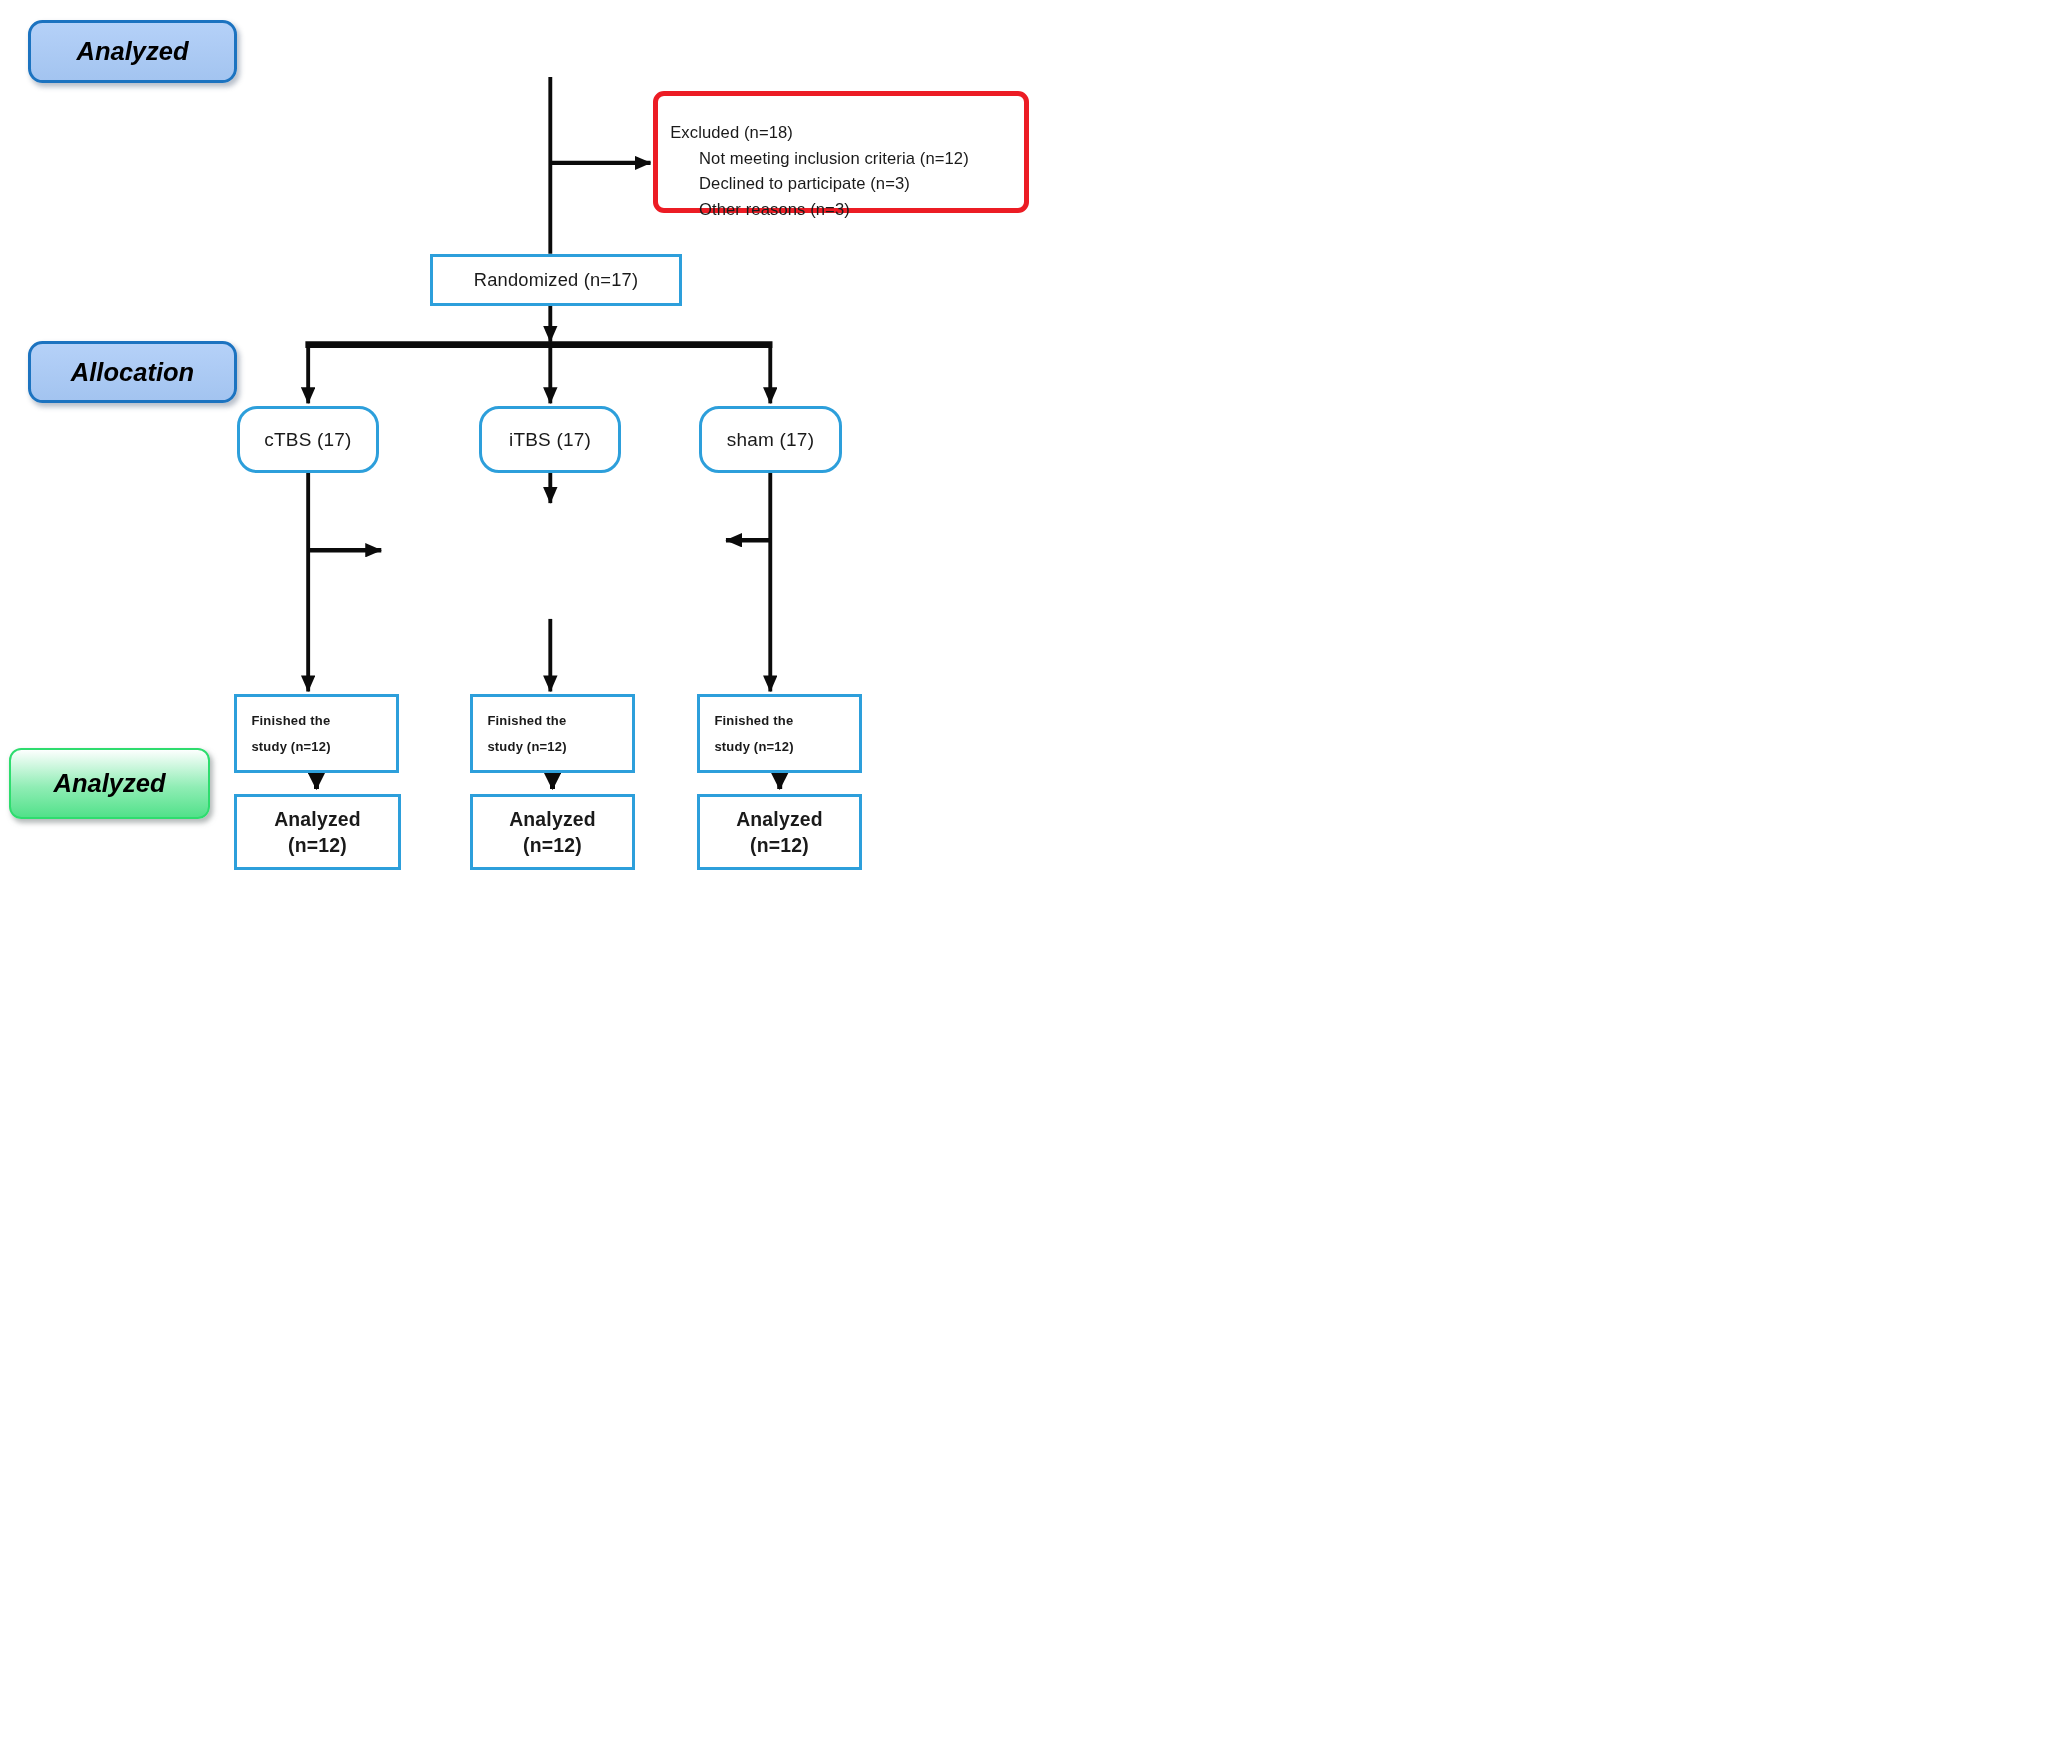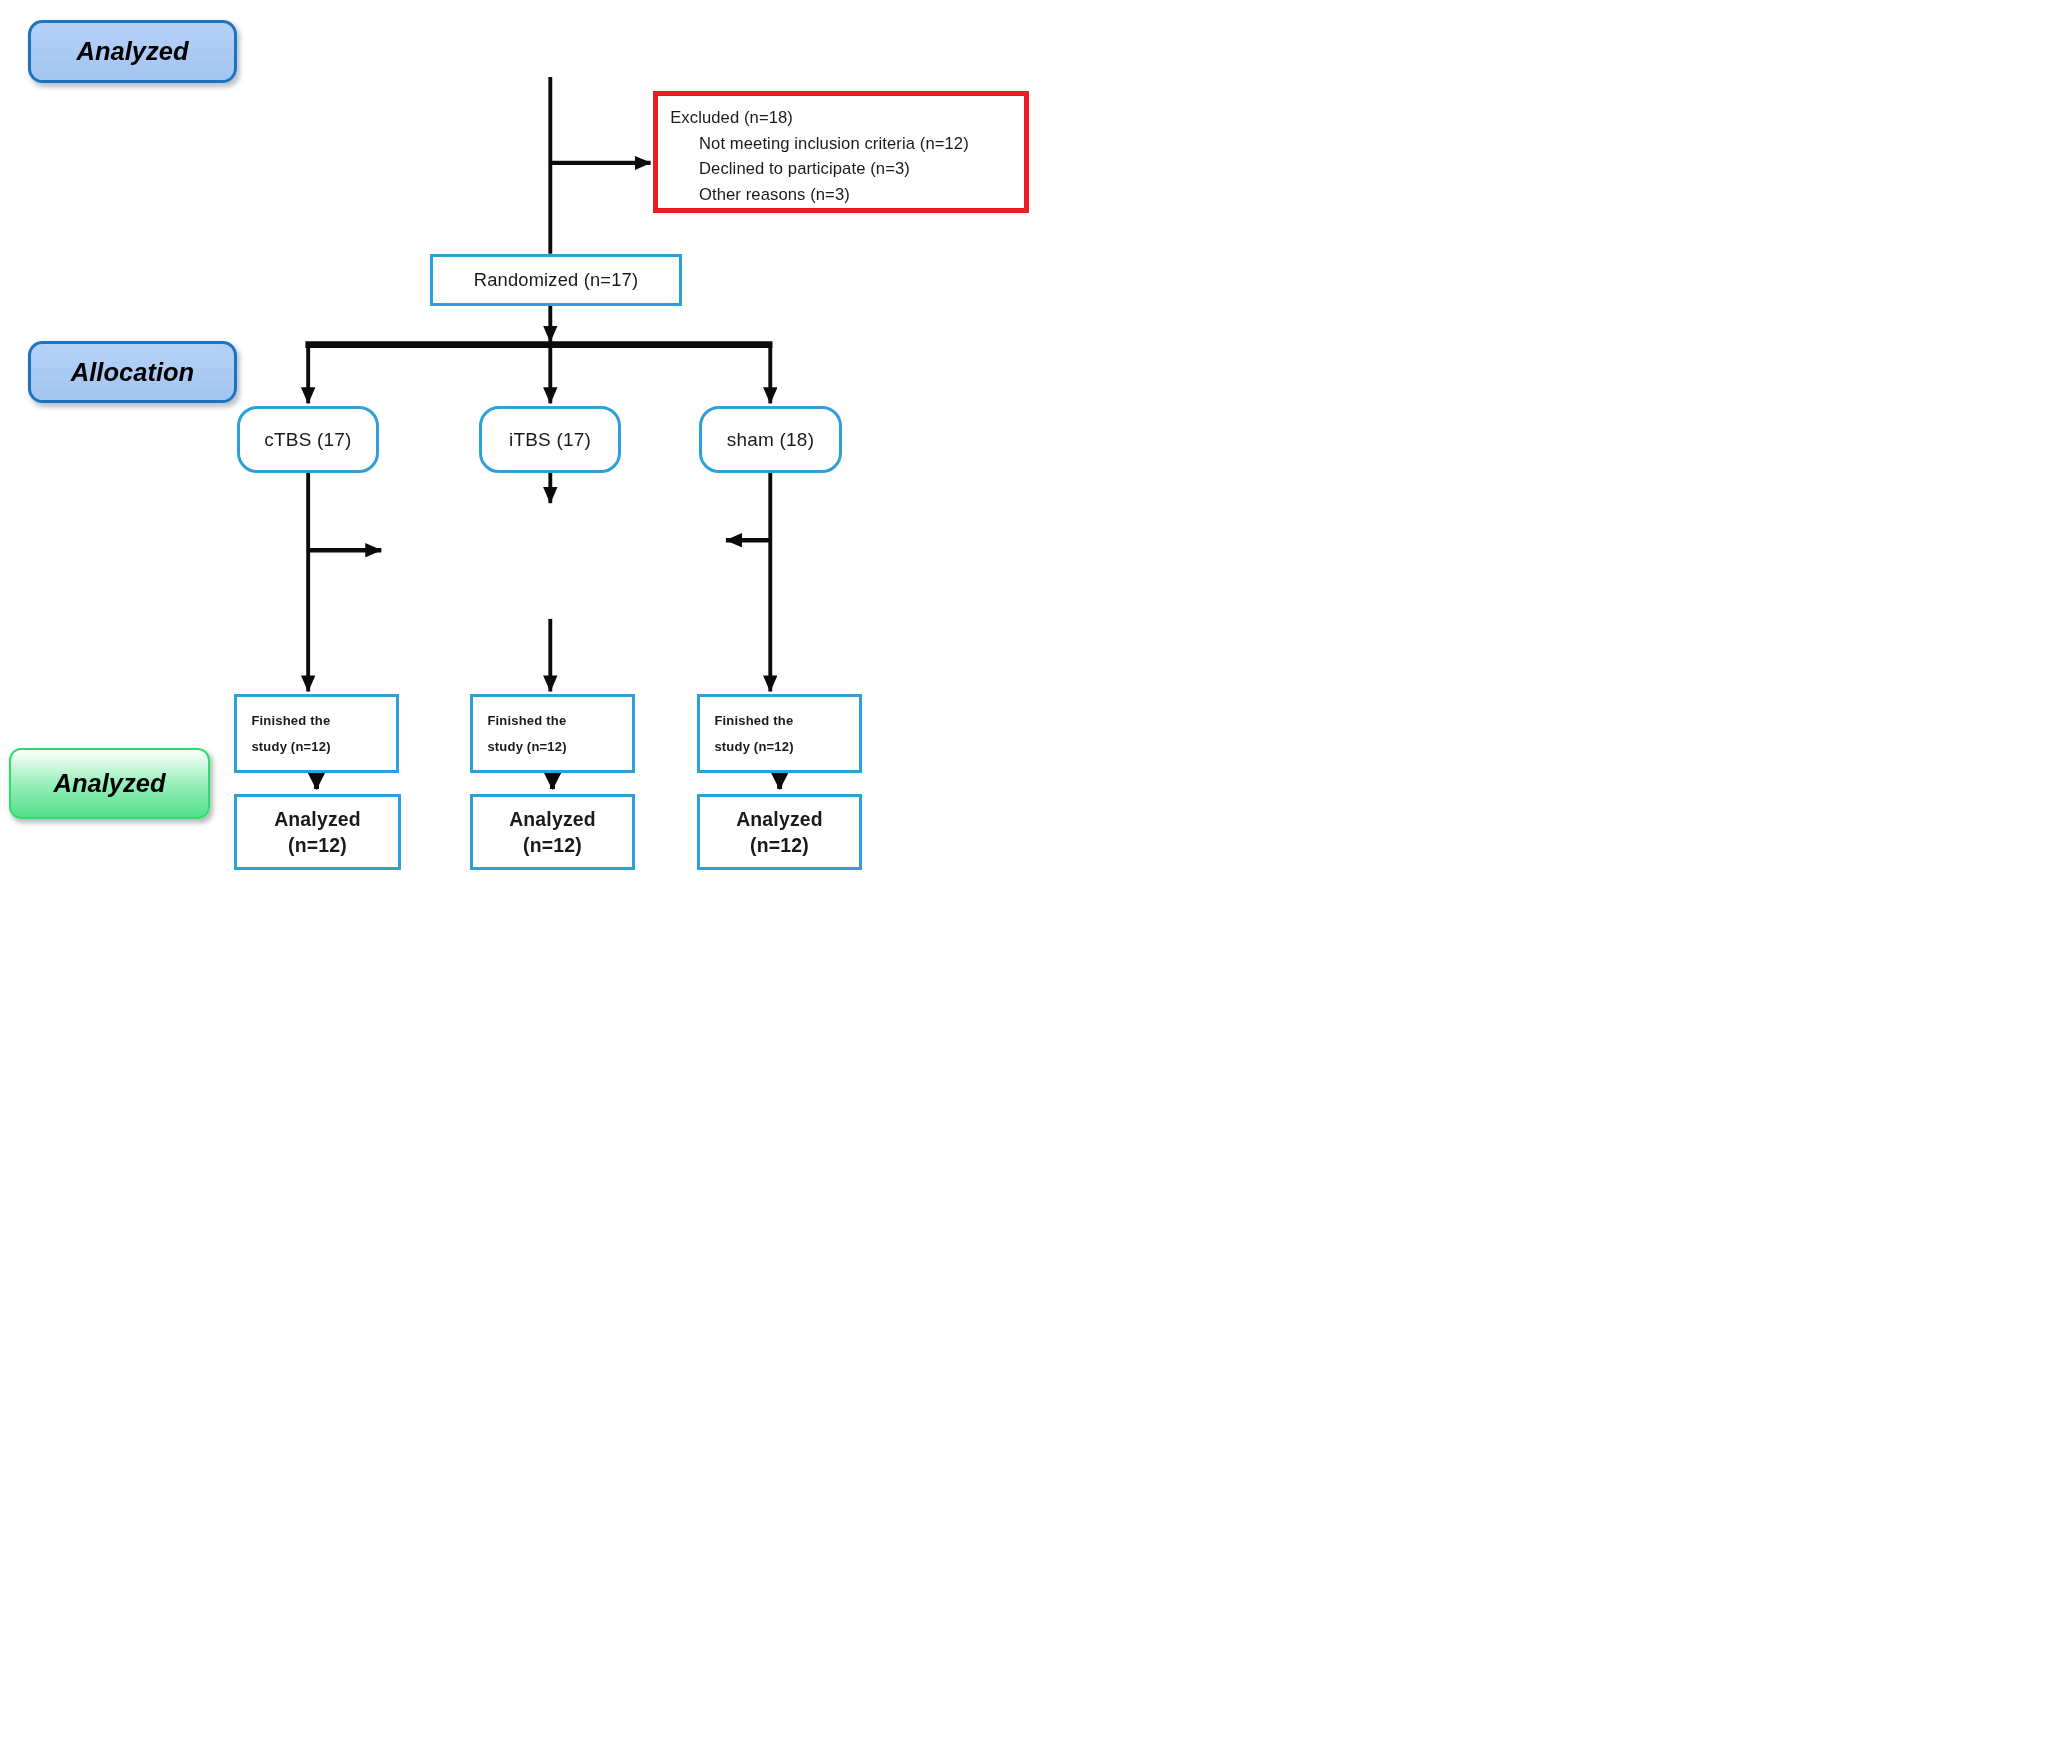--- a/index.html
+++ b/index.html
@@ -118,41 +118,41 @@
     <span>Analyzed</span>
   </div>
   <div class="stage" style="left:28px;top:341px;width:209px;height:62px;">
     <span>Allocation</span>
   </div>
   <div class="stage green" style="left:9px;top:748px;width:201px;height:71px;">
     <span>Analyzed</span>
   </div>
 
 
-  <div class="node red" style="left:653px;top:91px;width:376px;height:122px;padding-top:9px;">
+  <div class="node red" style="left:653px;top:91px;width:376px;height:122px;padding-top:24px;border-radius:11px;">
     <div class="listbox">
       <div class="title">Excluded (n=18)</div>
       <div class="item">Not meeting inclusion criteria (n=12)</div>
       <div class="item">Declined to participate (n=3)</div>
       <div class="item">Other reasons (n=3)</div>
     </div>
   </div>
 
   <div class="node" style="left:430px;top:254px;width:252px;height:52px;">
     <span>Randomized (n=17)</span>
   </div>
 
   <div class="node arm" style="left:237px;top:406px;width:142px;height:67px;">
     <span>cTBS (17)</span>
   </div>
   <div class="node arm" style="left:479px;top:406px;width:142px;height:67px;">
     <span>iTBS (17)</span>
   </div>
   <div class="node arm" style="left:699px;top:406px;width:143px;height:67px;">
-    <span>sham (18)</span>
+    <span>sham (17)</span>
   </div>
 
 
   <div class="node finished" style="left:234px;top:694px;width:165px;height:79px;">
     <div>Finished the</div>
     <div>study (n=12)</div>
   </div>
   <div class="node finished" style="left:470px;top:694px;width:165px;height:79px;">
     <div>Finished the</div>
     <div>study (n=12)</div>

